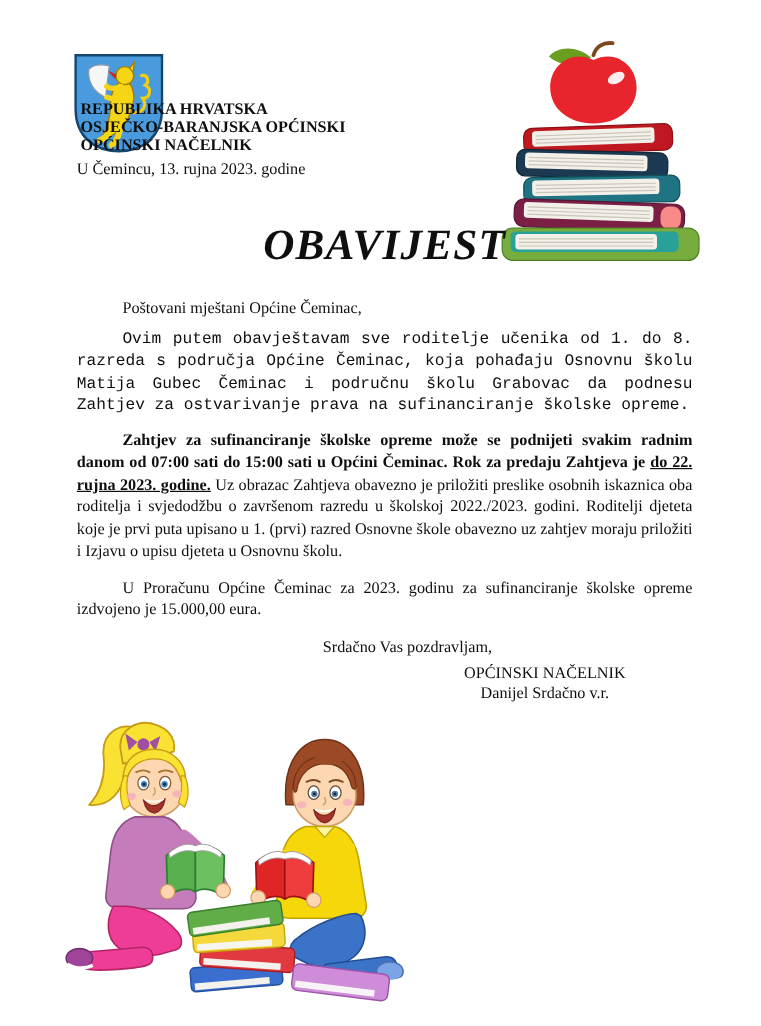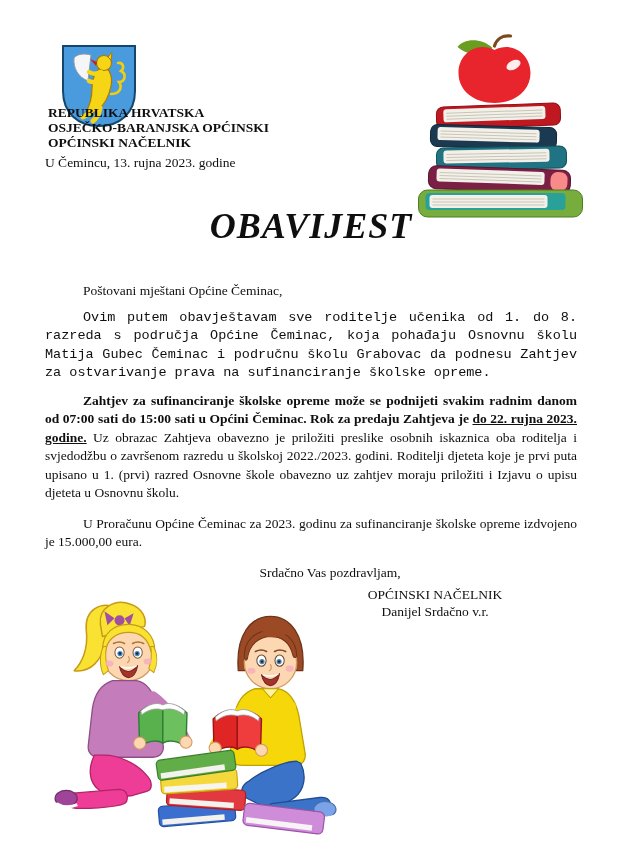--- a/index.html
+++ b/index.html
@@ -9,38 +9,38 @@
     width:634px; height:855px;
     background:#ffffff;
     overflow:hidden;
     font-family:"Liberation Serif","DejaVu Serif",serif;
     color:#0f0f0f;
   }
   .crest { position:absolute; left:60px; top:44px; width:78px; height:84px; }
   .books-top { position:absolute; left:406px; top:33px; width:186px; height:196px; }
   .kids { position:absolute; left:40px; top:596px; width:302px; height:254px; }
 
-  .content { position:absolute; left:45px; right:57px; top:0; padding-top:106px; }
+  .content { position:absolute; left:64px; right:57px; top:0; padding-top:84px; }
 
   .letterhead { font-weight:bold; font-size:13.5px; line-height:14.8px; margin-left:3px; }
   .dateline  { margin-top:5px; font-size:13.5px; line-height:15px; }
 
   .title {
     margin-top:40px;
     text-align:center;
     font-size:36px; line-height:33px;
     font-weight:bold; font-style:italic;
     letter-spacing:1px;
   }
 
   .para {
     font-size:13.5px; line-height:18.5px;
     text-align:justify; text-indent:38px;
   }
-  .p1 { margin-top:39px; }
+  .p1 { margin-top:27px; }
   .p2 { margin-top:8px;font-family:Liberation Mono, monospace; }
   .p3 { margin-top:9px; }
   .p4 { margin-top:12px; }
   .p5 { margin-top:12px; text-align:center; }
   .b { font-weight:bold; }
   .u { text-decoration:underline; }
 
   .signature {
     margin-top:4px; margin-left:280px;
     width:220px; text-align:center;

